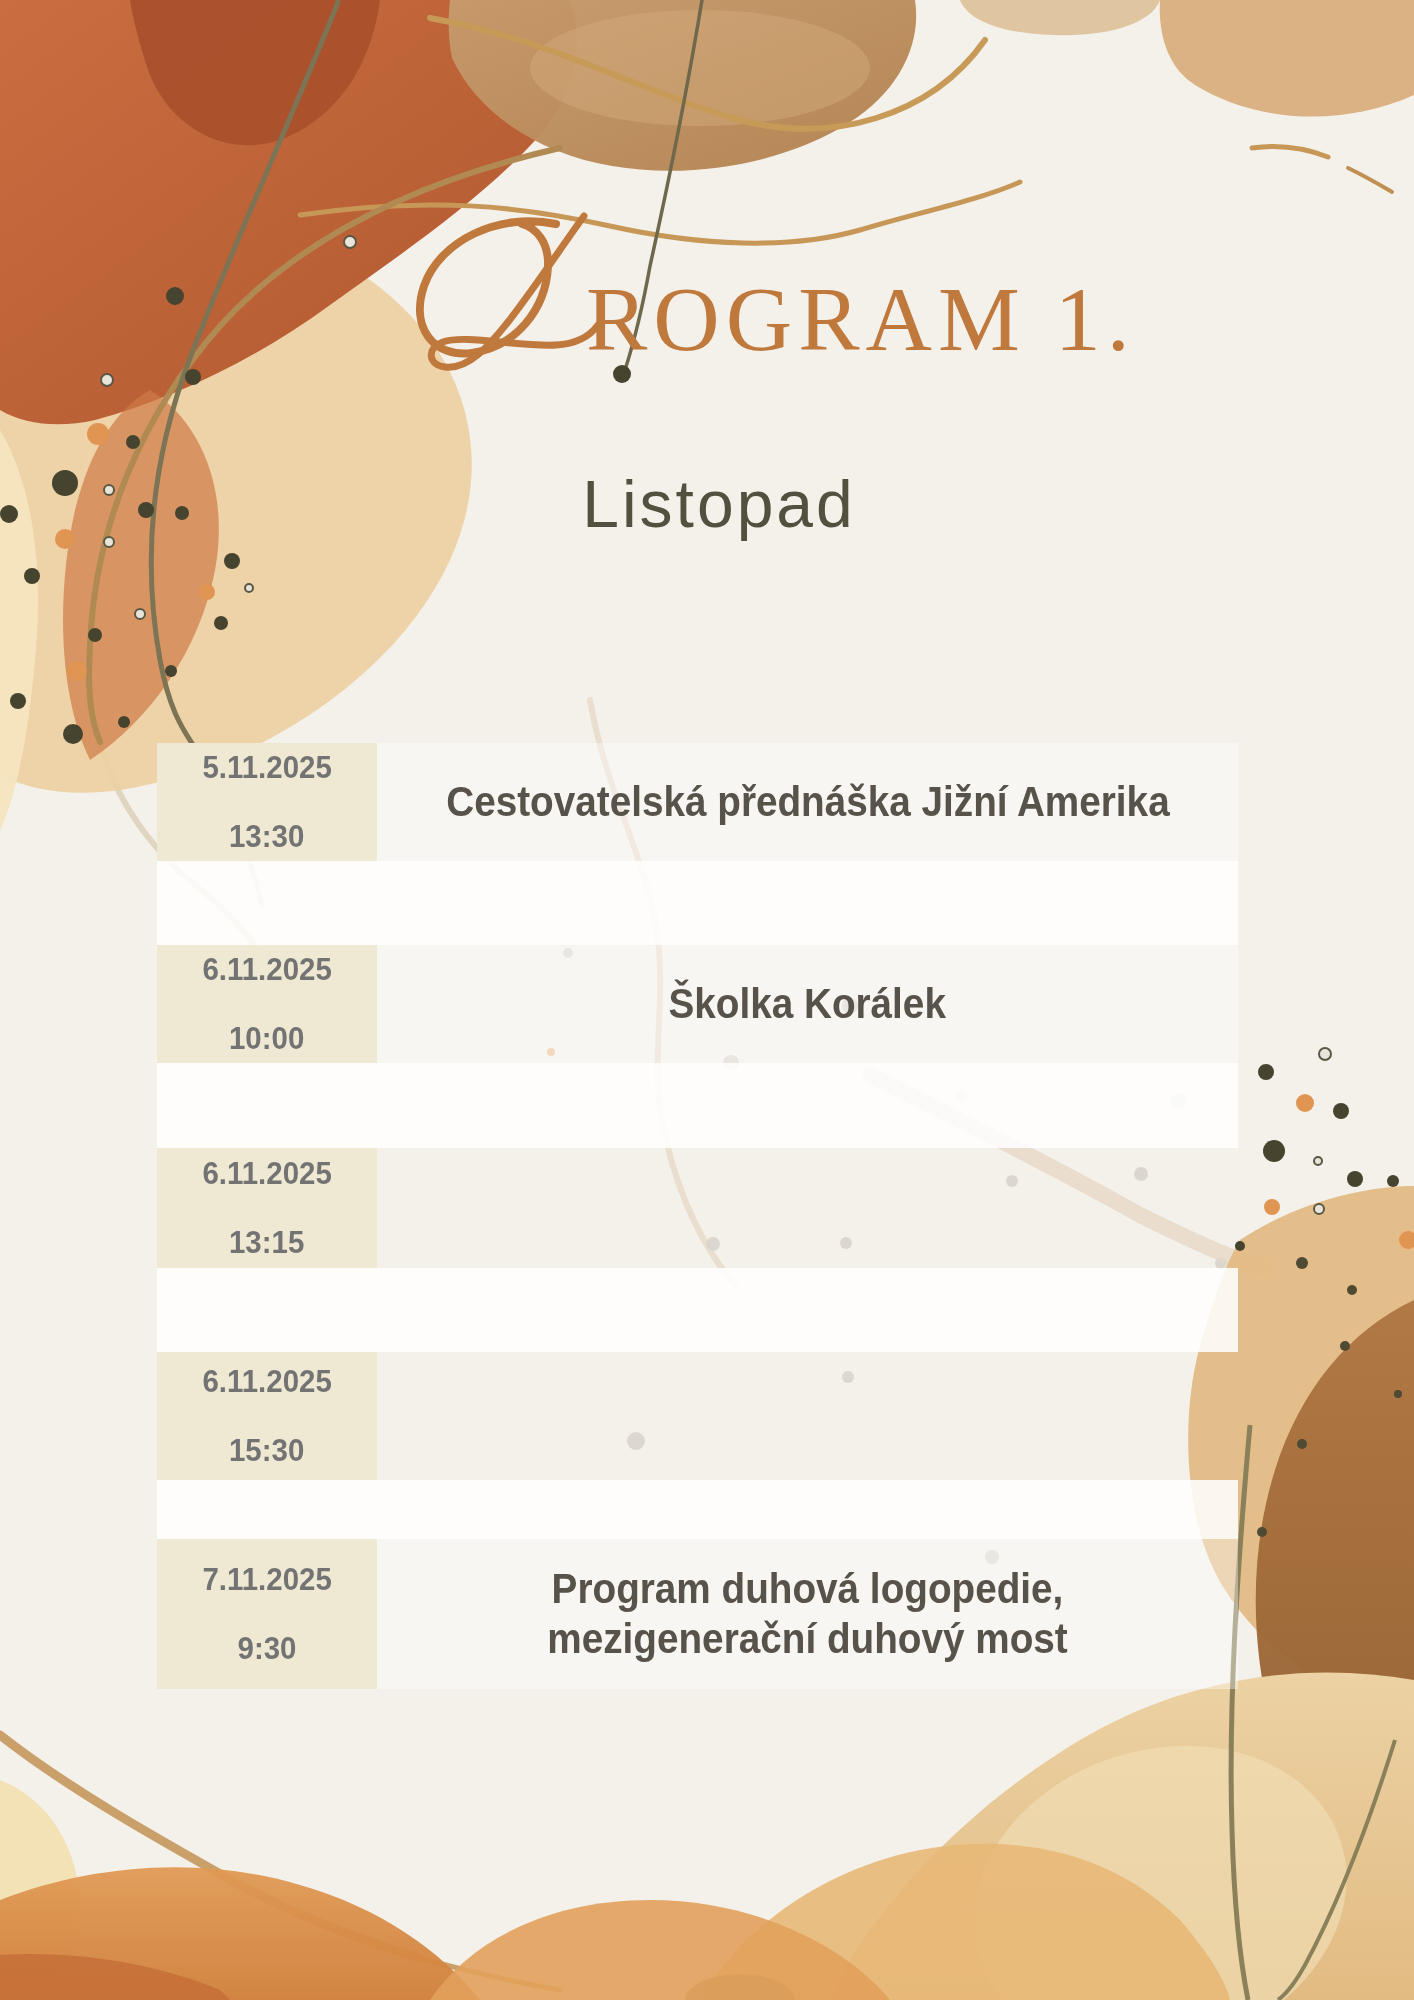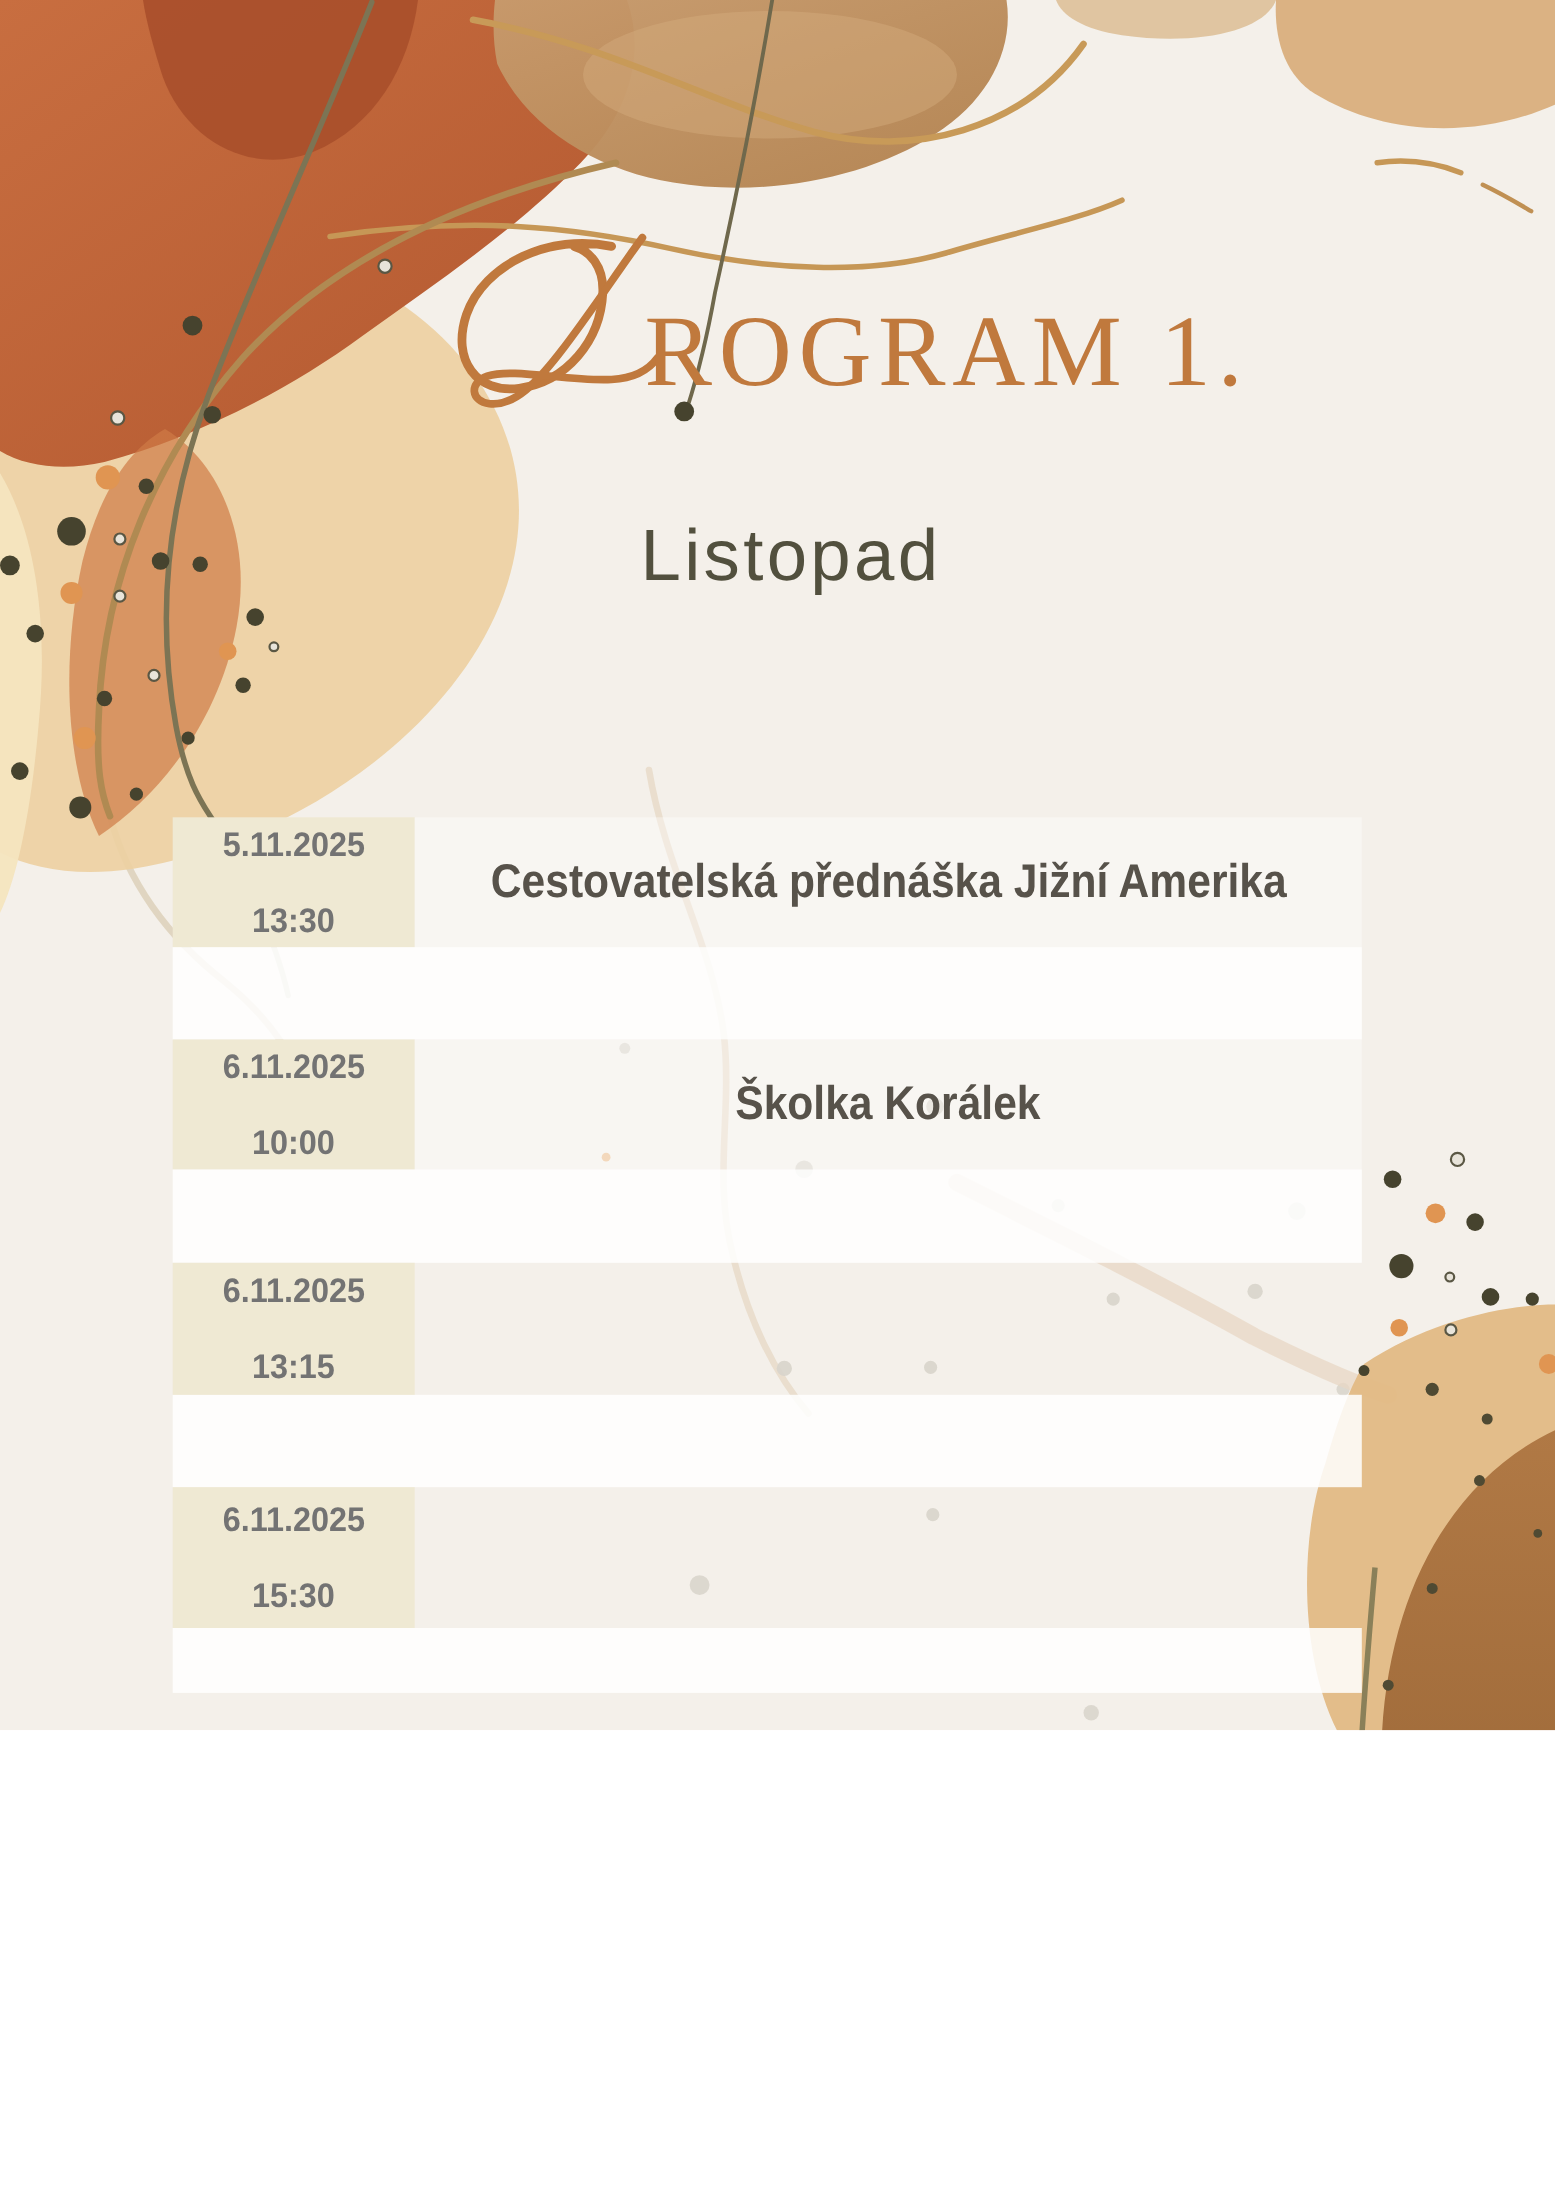--- a/index.html
+++ b/index.html
@@ -1,17 +1,17 @@
 <!DOCTYPE html>
 <html><head>
 <meta charset="utf-8">
 <style>
   html,body{margin:0;padding:0;}
   .page{
-    position:relative; width:1414px; height:1573px;
+    position:relative; width:1414px; height:2000px;
     background:#f4f0ea; overflow:hidden;
     font-family:"Liberation Sans", sans-serif;
   }
   svg.layer{position:absolute; left:0; top:0; pointer-events:none;}
   .bg{z-index:0;}
   .overlay{z-index:5;}
 
   
   .script-p{position:absolute; left:388px; top:212px; z-index:3;}
   .title-text{
@@ -218,20 +218,29 @@
       </div>
     </div>
   <div class="separator s3"></div>
     <div class="event-row r4">
       <div class="date-cell">
         <span class="squish">6.11.2025</span>
         <span class="squish">15:30</span>
       </div>
     </div>
   <div class="separator s4"></div>
+    <div class="event-row r5">
+      <div class="date-cell">
+        <span class="squish">7.11.2025</span>
+        <span class="squish">9:30</span>
+      </div>
+      <div class="event-cell">
+        <span class="squish">Program duhová logopedie, mezigenerační duhový most</span>
+      </div>
+    </div>
   </div>
 
   
 
   
   <svg class="overlay" width="1414" height="2000" viewBox="0 0 1414 2000">
     <g fill="none" stroke-linecap="round" opacity=".45">
       <path d="M100,742 C115,800 152,852 205,893 C255,933 283,985 292,1035" stroke="#c9b690" stroke-width="6"></path>
       <path d="M195,748 C225,800 250,852 262,905" stroke="#b3ab8c" stroke-width="5"></path>
     </g>

